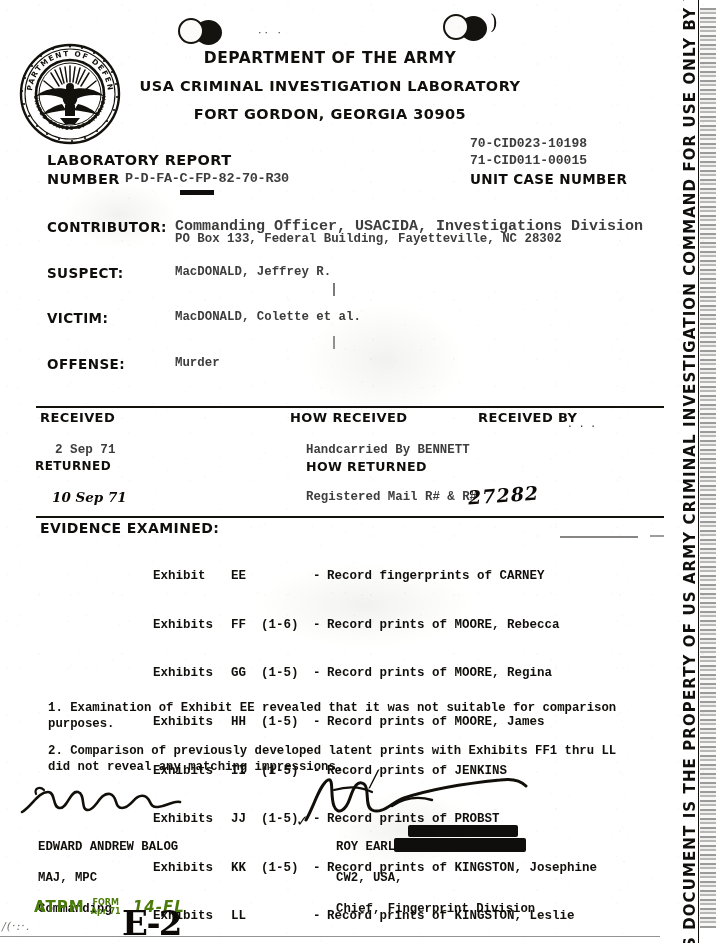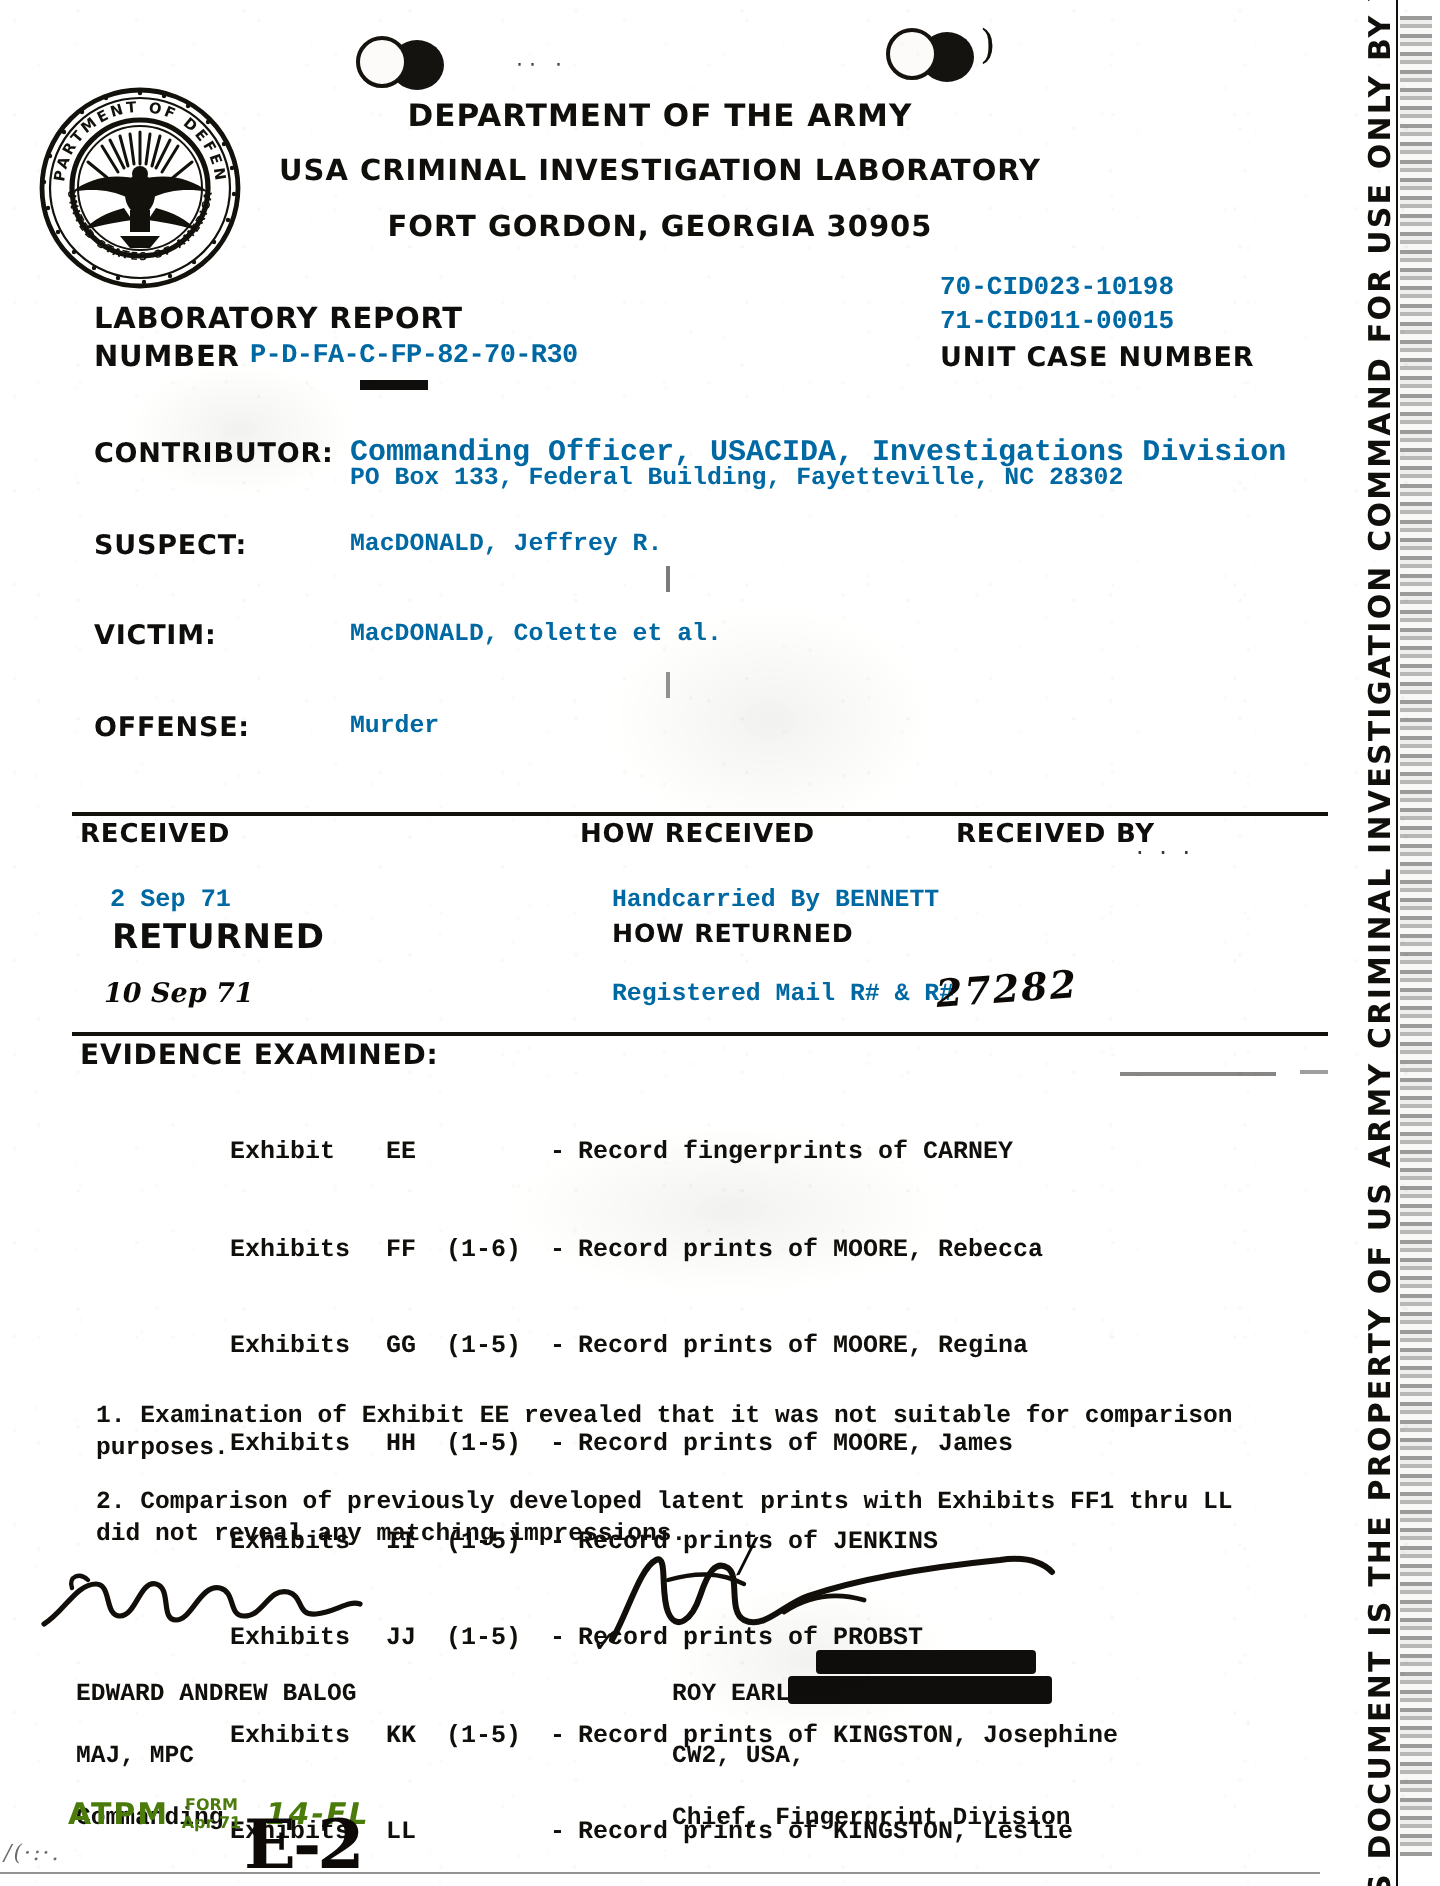--- a/index.html
+++ b/index.html
@@ -46,21 +46,21 @@
     font-family: "DejaVu Sans", sans-serif;
     font-weight: bold;
     letter-spacing: .5px;
     color: #141310;
     text-align: center;
     white-space: nowrap;
   }
   .typed {
     position: absolute;
     font-family: "Liberation Mono", "DejaVu Sans Mono", monospace;
-    color: #0369a1;
+    color: #404040;
     white-space: pre;
     font-weight: bold;
   }
   .label-cap {
     position: absolute;
     font-family: "DejaVu Sans", sans-serif;
     font-weight: bold;
     color: #131210;
     letter-spacing: .4px;
     white-space: nowrap;
@@ -172,21 +172,21 @@
     position: absolute;
     left: 70px;
     top: 552px;
     font-family: "Liberation Mono", "DejaVu Sans Mono", monospace;
     font-size: 12.5px;
     font-weight: bold;
     color: #15130f;
     line-height: 16.2px;
   }
   #evidence-list .ev-row { white-space: pre; }
-  .ev-kind  { display:inline-block; width: 78px; }
+  .ev-kind  { display:inline-block; width: 78px; margin-left: 38px; }
   .ev-code  { display:inline-block; width: 30px; }
   .ev-range { display:inline-block; width: 52px; }
   .ev-dash  { display:inline-block; width: 14px; }
 
   .para {
     position: absolute;
     font-family: "Liberation Mono", "DejaVu Sans Mono", monospace;
     font-size: 12.3px;
     font-weight: bold;
     color: #15130f;
@@ -353,21 +353,21 @@
   <div style="position:absolute;left:333px;top:336px;width:2px;height:13px;background:rgba(20,18,15,.45);"></div>
 
   <div class="rule" style="left:36px; top:406px; width:628px;"></div>
 
   <div class="label-cap" style="left:40px; top:410px; font-size:13px;">RECEIVED</div>
   <div class="label-cap" style="left:290px; top:410px; font-size:13px;">HOW RECEIVED</div>
   <div class="label-cap" style="left:478px; top:410px; font-size:13px;">RECEIVED BY</div>
   <div style="position:absolute;left:568px;top:416px;font-family:'DejaVu Sans',sans-serif;font-size:12px;color:#3c382f;letter-spacing:2px;">. . .</div>
 
   <div class="typed" style="left:55px; top:443px; font-size:12.6px;">2 Sep 71</div>
-  <div class="label-cap" style="left:56px; top:459px; font-size:17px;">RETURNED</div>
+  <div class="label-cap" style="left:35px; top:459px; font-size:12px;">RETURNED</div>
 
   <div class="typed" style="left:306px; top:443px; font-size:12.4px;">Handcarried By BENNETT</div>
   <div class="label-cap" style="left:306px; top:459px; font-size:12.6px;">HOW RETURNED</div>
 
   <div class="hand" style="left:52px; top:489px; font-size:13.5px;">10 Sep 71</div>
   <div class="typed" style="left:306px; top:490px; font-size:12.4px;">Registered Mail R# &amp; R#</div>
   <div class="hand" style="left:468px; top:484px; font-size:19px; transform:rotate(-4deg); letter-spacing:1px;">27282</div>
 
   <div class="rule" style="left:36px; top:516px; width:628px;"></div>
   <div class="label-cap" style="left:40px; top:520px; font-size:14px;">EVIDENCE EXAMINED:</div>

